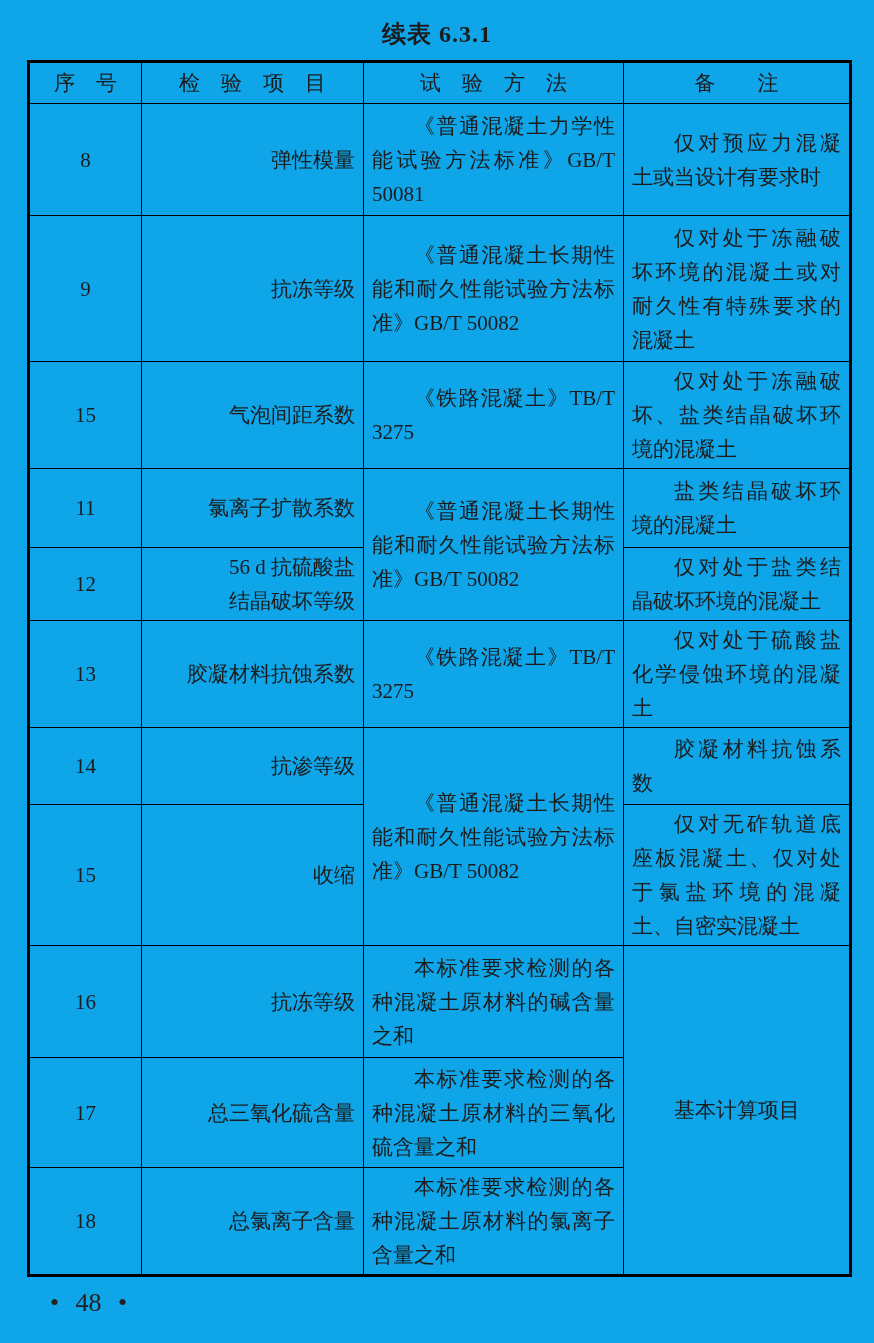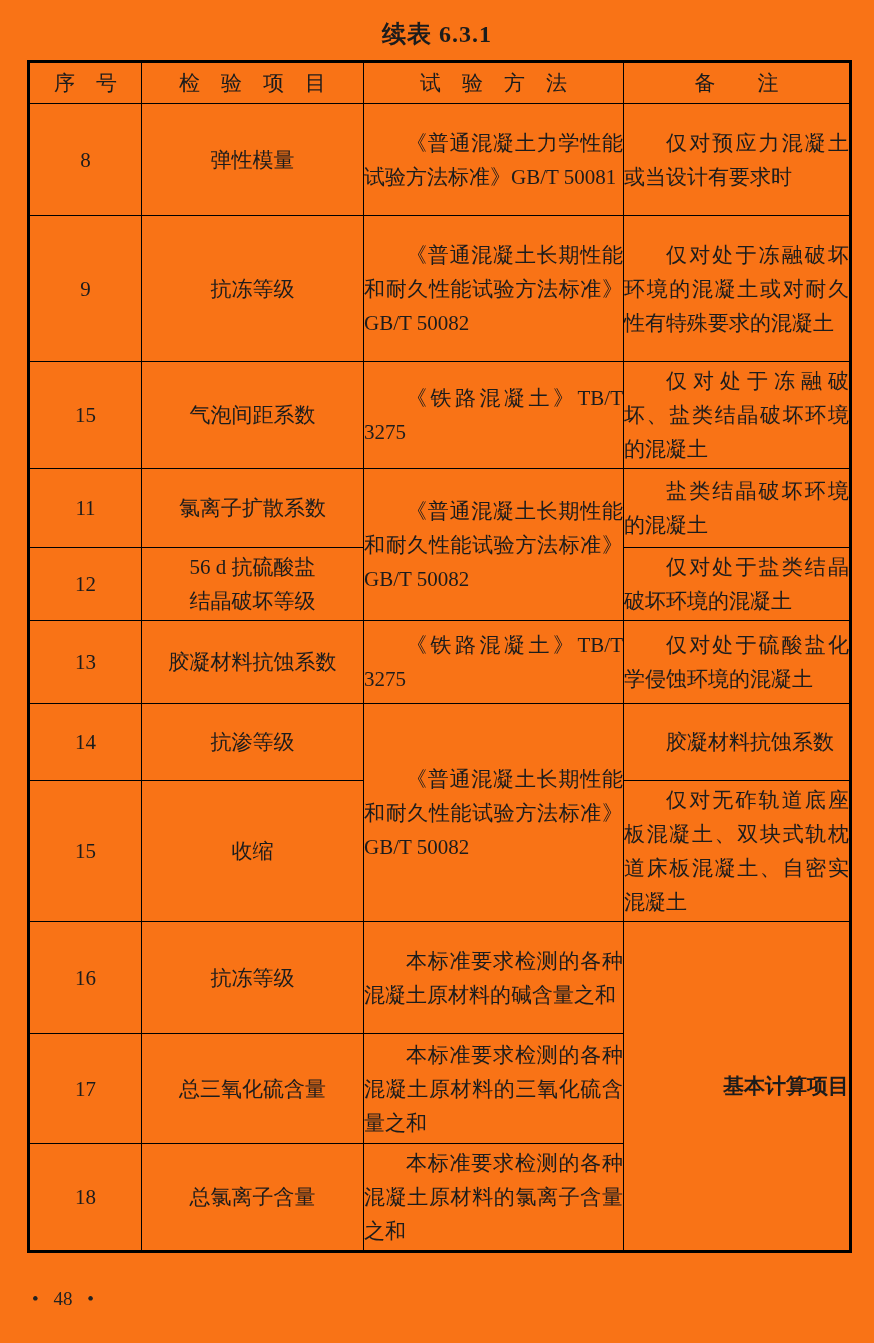--- a/index.html
+++ b/index.html
@@ -4,21 +4,21 @@
 <style>
   * { box-sizing: border-box; }
   html, body {
     margin: 0; padding: 0;
     background: #ffffff;
   }
   .page {
     position: relative;
     width: 874px;
     height: 1343px;
-    background: #f97316;
+    background: #0ea5e9;
     color: #1c1c1c;
     font-family: "Liberation Serif", "DejaVu Serif", serif;
     overflow: hidden;
   }
   .doc-title {
     position: absolute;
     top: 18px;
     left: 0;
     width: 874px;
     text-align: center;
@@ -34,50 +34,49 @@
     border-collapse: collapse;
     table-layout: fixed;
     border: 3px solid #000;
   }
   table.std-table th,
   table.std-table td {
     border: 1px solid #000;
     vertical-align: middle;
     font-size: 21px;
     line-height: 34px;
-    padding: 2px 0;
+    padding: 2px 8px;
     overflow: hidden;
   }
   th.hdr-cell {
     font-weight: normal;
     text-align: center;
     white-space: nowrap;
   }
   td.cell-no {
     text-align: center;
   }
   td.cell-item {
-    text-align: center;
+    text-align: right;
     white-space: pre-line;
   }
   td.cell-method,
   td.cell-remark {
     text-align: justify;
     text-indent: 2em;
   }
   td.cell-remark-merged {
-    text-align: right;
+    text-align: left;
     text-indent: 2em;
-    font-weight: bold;
   }
   .page-number {
     position: absolute;
     top: 1288px;
-    left: 32px;
-    font-size: 19px;
+    left: 50px;
+    font-size: 26px;
     word-spacing: 10px;
     color: #222;
     text-align: right;
   }
 </style>
 </head>
 <body>
 
 <div class="page">
 
@@ -144,21 +143,21 @@
     <tr style="height:77px">
       <td class="cell-no">14</td>
       <td class="cell-item">抗渗等级</td>
       <td class="cell-method" rowspan="2">《普通混凝土长期性能和耐久性能试验方法标准》GB/T 50082</td>
       <td class="cell-remark">胶凝材料抗蚀系数</td>
     </tr>
 
     <tr style="height:133px">
       <td class="cell-no">15</td>
       <td class="cell-item">收缩</td>
-      <td class="cell-remark">仅对无砟轨道底座板混凝土、双块式轨枕道床板混凝土、自密实混凝土</td>
+      <td class="cell-remark">仅对无砟轨道底座板混凝土、仅对处于氯盐环境的混凝土、自密实混凝土</td>
     </tr>
 
     <tr style="height:112px">
       <td class="cell-no">16</td>
       <td class="cell-item">抗冻等级</td>
       <td class="cell-method">本标准要求检测的各种混凝土原材料的碱含量之和</td>
       <td class="cell-remark cell-remark-merged" rowspan="3">基本计算项目</td>
     </tr>
 
     <tr style="height:110px">

